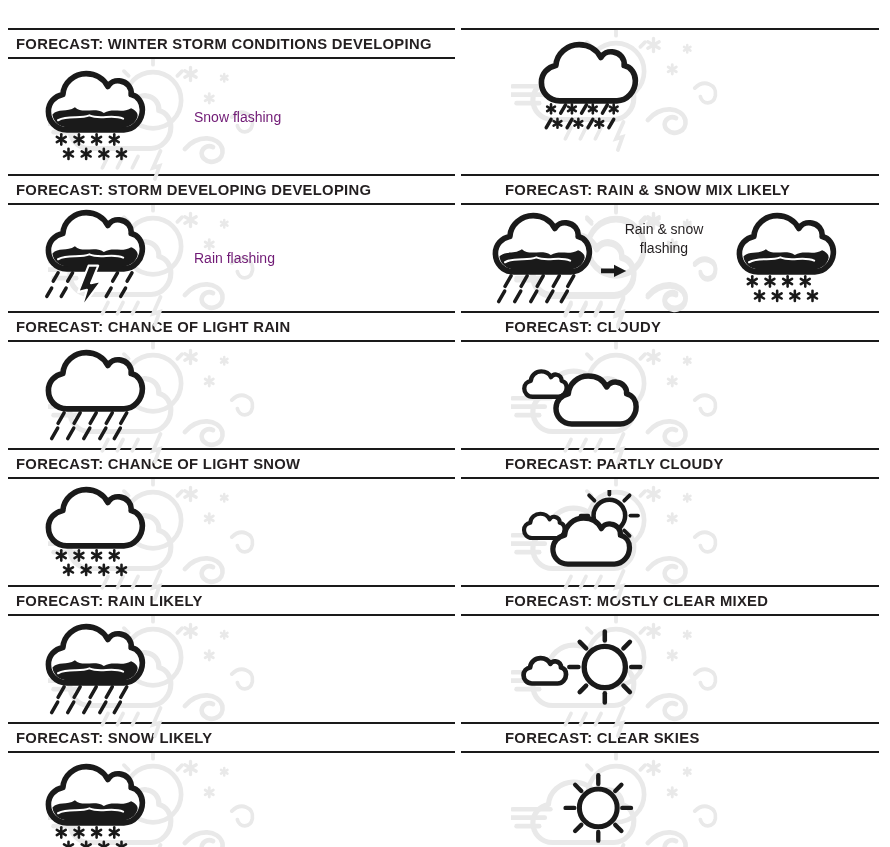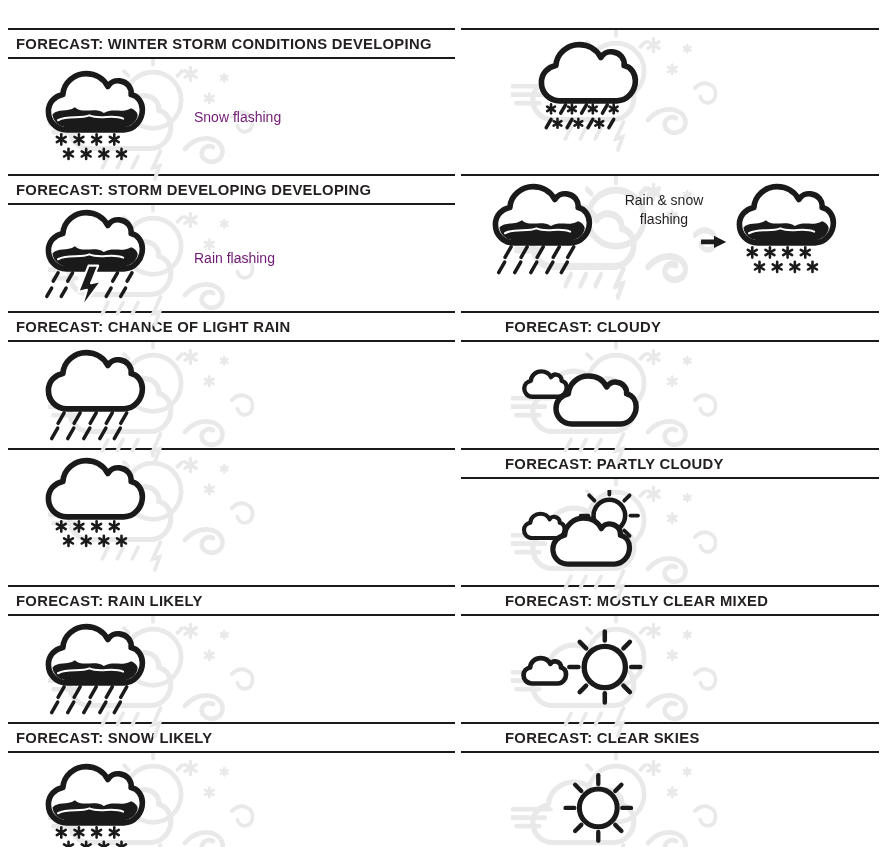--- a/index.html
+++ b/index.html
@@ -15,21 +15,21 @@
   .cell:nth-child(-n+2) .body{height:115px;}
   .cell:nth-last-child(-n+2) .body{height:112px;}
   .cell:nth-child(even) .body{padding-left:58px;}
   .cell.pad-lg .body{padding-left:74px;}
   .cell.mix .body{padding-left:28px;}
   .cell.pad-xl .body{padding-left:98px;}
   .iconwrap{position:relative;z-index:2;line-height:0;}
   .iconwrap svg{display:block;}
   .cap{position:relative;z-index:2;font-size:14px;margin-left:46px;color:#701a75;}
   .midblock{position:relative;z-index:2;width:126px;margin:0 6px;display:flex;
-            flex-direction:column;align-items:flex-end;text-align:center;}
+            flex-direction:column;align-items:flex-start;text-align:center;}
   .midblock .cap2{font-size:14px;line-height:1.3;margin:0 0 7px 0;margin-top:-18px;}
   .midblock .arrow{line-height:0;}
   .wm{position:absolute;left:40px;top:0;z-index:1;pointer-events:none;line-height:0;}
   .wm.wm2{left:258px;top:2px;}
   .cell:nth-child(even) .wm{left:50px;}
 </style>
 </head>
 <body>
 
 <div class="page">
@@ -263,20 +263,21 @@
               <line x1="80" y1="116.4" x2="86" y2="106" stroke="#1a1a1a" stroke-width="4.4" stroke-linecap="round"></line>
               <line x1="98" y1="116.4" x2="104" y2="106" stroke="#1a1a1a" stroke-width="4.4" stroke-linecap="round"></line>
               <path d="M58 78 45 111 56 108 49 131 74 97 61 100 70 78Z" fill="#1a1a1a" stroke="#fff" stroke-width="2.6" stroke-linejoin="round"></path>
             </svg>
           </span>
         <span class="cap">Rain flashing</span>
       </div>
     </section>
 
     <section class="cell mix">
+      <h2 class="hdr">FORECAST: RAIN &amp; SNOW MIX LIKELY</h2>
       <div class="body">
         <span class="wm"><svg viewBox="0 0 240 132" width="225" xmlns="http://www.w3.org/2000/svg">
               <g stroke="#e9e9e9" fill="none" stroke-linecap="round">
      <line x1="2" y1="60" x2="42" y2="60" stroke-width="5"></line>
      <line x1="0" y1="69" x2="36" y2="69" stroke-width="5"></line>
      <line x1="6" y1="78" x2="30" y2="78" stroke-width="5"></line>
      <circle cx="112" cy="44" r="30" stroke-width="5"></circle>
      <line x1="112" y1="6" x2="112" y2="0" stroke-width="4"></line>
      <line x1="138" y1="18" x2="143" y2="13" stroke-width="4"></line>
      <line x1="86" y1="18" x2="81" y2="13" stroke-width="4"></line>
@@ -515,20 +516,21 @@
               </g>
               <g transform="translate(40 15) scale(0.87)">
                 <path d="M31 82C17 82 8 71 8 59 8 48 16 40 26 38 27 23 40 12 55 12 67 12 77 18 82 28 85 23 91 20 97 21 106 22 112 30 111 38 120 40 125 48 125 57 125 70 115 82 102 82Z" fill="#fff" stroke="#1a1a1a" stroke-width="8" stroke-linejoin="round"></path>
               </g>
             </svg>
           </span>
       </div>
     </section>
 
     <section class="cell">
+      <h2 class="hdr">FORECAST: CHANCE OF LIGHT SNOW</h2>
       <div class="body">
         <span class="wm"><svg viewBox="0 0 240 132" width="225" xmlns="http://www.w3.org/2000/svg">
               <g stroke="#e9e9e9" fill="none" stroke-linecap="round">
      <line x1="2" y1="60" x2="42" y2="60" stroke-width="5"></line>
      <line x1="0" y1="69" x2="36" y2="69" stroke-width="5"></line>
      <line x1="6" y1="78" x2="30" y2="78" stroke-width="5"></line>
      <circle cx="112" cy="44" r="30" stroke-width="5"></circle>
      <line x1="112" y1="6" x2="112" y2="0" stroke-width="4"></line>
      <line x1="138" y1="18" x2="143" y2="13" stroke-width="4"></line>
      <line x1="86" y1="18" x2="81" y2="13" stroke-width="4"></line>

